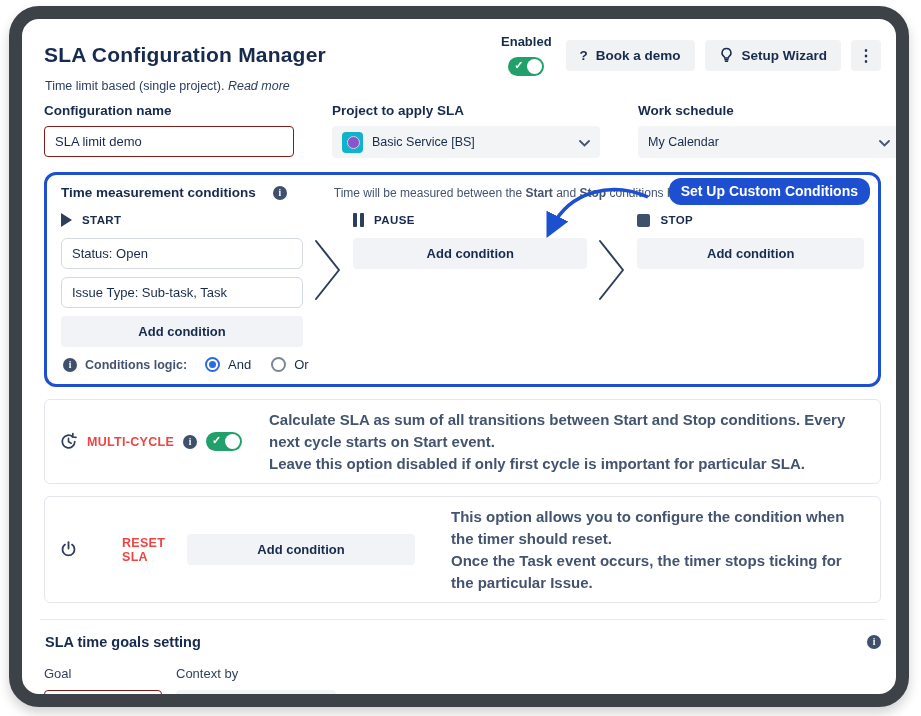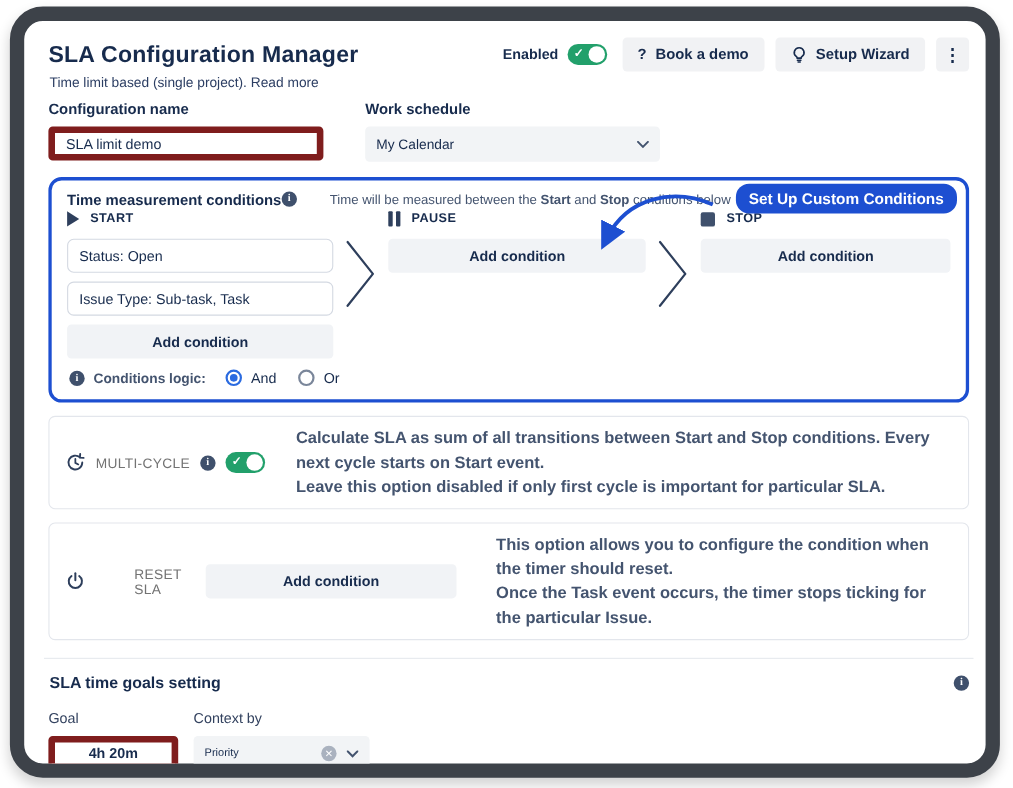--- a/index.html
+++ b/index.html
@@ -8,46 +8,46 @@
     position: absolute; left: 9px; top: 6px; width: 900px; height: 701px;
     border: 13px solid #3d4249; border-radius: 30px; background: #fff;
     box-shadow: 0 6px 12px rgba(0,0,0,.18); overflow: hidden;
   }
   .content { padding: 15px 15px 0 22px; position: relative; }
 
   
   .header-row { display: flex; align-items: center; }
   .page-title { font-size: 21px; font-weight: bold; color: #172b4d; letter-spacing: .2px; }
   .header-right { margin-left: auto; display: flex; align-items: center; gap: 10px; }
-  .enabled-wrap { display: flex; align-items: center; gap: 8px; margin-right: 4px; }
+  .enabled-wrap { display: flex; align-items: center; gap: 8px; margin-right: 4px; flex-direction: column; }
   .enabled-label { font-size: 13px; font-weight: bold; color: #172b4d; }
   .toggle { position: relative; width: 36px; height: 19px; border-radius: 10px; background: #22a06b; cursor: pointer; flex: 0 0 auto; }
   .toggle .knob { position: absolute; right: 2px; top: 2px; width: 15px; height: 15px; background: #fff; border-radius: 50%; }
   .toggle .tick { position: absolute; left: 6px; top: 2px; color: #fff; font-size: 11px; font-weight: bold; }
   .hbtn { display: flex; align-items: center; gap: 8px; background: #f1f2f4; border: none; border-radius: 4px;
           height: 31px; padding: 0 14px; font-family: inherit; font-size: 13.5px; font-weight: bold; color: #172b4d; cursor: pointer; }
   .kebab-btn { width: 30px; height: 31px; background: #f1f2f4; border-radius: 4px; display: flex; align-items: center; justify-content: center;
                font-size: 16px; font-weight: bold; color: #172b4d; cursor: pointer; }
   .subtitle-row { font-size: 12.5px; color: #2c3e63; margin: 3px 0 10px 1px; }
-  .readmore { color: #2c3e63; cursor: pointer; }
+  .readmore { color: #2c3e63; cursor: pointer; font-style: italic; }
 
   
   .form-row { display: grid; grid-template-columns: 250px 268px 262px; column-gap: 38px; margin-bottom: 14px; }
   .f-label { font-size: 13.5px; font-weight: bold; color: #172b4d; margin-bottom: 8px; }
-  .txt-input { width: 100%; height: 31px; border: 6px solid #7f1d1d; border-radius: 4px; padding: 0 10px;
+  .txt-input { width: 100%; height: 31px; border: 1px solid #7f1d1d; border-radius: 4px; padding: 0 10px;
                font-family: inherit; font-size: 13px; color: #172b4d; background: #fff; }
   .select { height: 32px; background: #f2f4f6; border-radius: 4px; display: flex; align-items: center; padding: 0 10px; cursor: pointer; }
   .select .sel-text { font-size: 12.5px; color: #172b4d; }
   .select .chev { margin-left: auto; }
   .proj-avatar { width: 21px; height: 21px; border-radius: 4px; background: #10b3c9; position: relative; margin-right: 9px; flex: 0 0 auto; }
   .proj-avatar::after { content: ""; position: absolute; left: 5px; top: 4px; width: 11px; height: 11px; border-radius: 50%; background: #8956c8; border: 1.5px solid #d9c8ef; }
 
   
   .cond-section { position: relative; border: 3px solid #1d4fd1; border-radius: 12px; padding: 10px 14px 8px 14px; }
-  .cond-head { display: flex; align-items: flex-start; gap: 0; }
+  .cond-head { display: flex; align-items: center; gap: 17px; margin-bottom: 10px; }
   .cond-title { font-size: 13.5px; font-weight: bold; color: #172b4d; }
   .cond-helper { font-size: 12px; color: #44546f; margin-left: 30px; }
   .info-dot { width: 14px; height: 14px; border-radius: 50%; background: #3f506c; color: #fff; font-size: 9.5px; font-weight: bold;
               display: inline-flex; align-items: center; justify-content: center; font-family: "Liberation Serif", serif; flex: 0 0 auto; }
   .callout { position: absolute; top: 3px; right: 8px; background: #1d4fd1; color: #fff; font-size: 14px; font-weight: bold;
              padding: 5px 12px 6px; border-radius: 12px; white-space: nowrap; }
   .callout-arrow { position: absolute; top: 12px; right: 228px; }
 
   .cols { display: flex; align-items: flex-start; }
   .col { display: flex; flex-direction: column; gap: 8px; }
@@ -68,21 +68,21 @@
   .logic-row { display: flex; align-items: center; gap: 8px; margin: 10px 0 4px 2px; }
   .logic-label { font-size: 12.5px; color: #44546f; font-weight: bold; margin-right: 10px; }
   .radio { width: 15px; height: 15px; border-radius: 50%; border: 2px solid #7a869a; background: #fff; flex: 0 0 auto; }
   .radio.sel { border-color: #2b6be0; position: relative; }
   .radio.sel::after { content: ""; position: absolute; left: 2px; top: 2px; width: 7px; height: 7px; border-radius: 50%; background: #2b6be0; }
   .radio-lab { font-size: 13px; color: #172b4d; margin-right: 12px; }
 
   
   .opt-box { border: 1px solid #e3e6ec; border-radius: 6px; margin-top: 12px; padding: 9px 14px; display: flex; align-items: center; min-height: 52px; }
   .opt-left { display: flex; align-items: center; gap: 9px; flex: 0 0 auto; }
-  .opt-name { font-size: 12.5px; font-weight: normal; color: #737373; letter-spacing: .3px; }
+  .opt-name { font-size: 12.5px; font-weight: bold; color: #ef4444; letter-spacing: .3px; }
   .opt-desc { font-size: 15px; color: #44546f; line-height: 1.45; font-weight: bold; }
   .multi .opt-left { width: 210px; }
   .reset .opt-left { width: 128px; gap: 44px; }
   .reset .add-cond { width: 228px; margin-right: 36px; flex: 0 0 auto; }
 
   .divider { border: none; border-top: 1px solid #e6e9ee; margin: 16px -4px 0; }
 
   
   .goals-title { display: flex; align-items: center; gap: 8px; margin: 14px 0 16px 1px; font-size: 14.5px; font-weight: bold; color: #172b4d; justify-content: space-between; }
   .goals-row { display: flex; gap: 14px; }
@@ -129,20 +129,30 @@
     </div>
   </div>
   <div class="subtitle-row">
     <span>Time limit based (single project). </span><span class="readmore">Read more</span>
   </div>
 
   <div class="form-row">
     <div>
       <div class="f-label">Configuration name</div>
       <input class="txt-input" value="SLA limit demo" style="">
+    </div>
+    <div>
+      <div class="f-label">Project to apply SLA</div>
+      <div class="select">
+        <span class="proj-avatar"></span>
+        <span class="sel-text">Basic Service [BS]</span>
+        <span class="chev"><svg width="11" height="7" viewBox="0 0 11 7">
+                <polyline points="1,1 5.5,5.5 10,1" fill="none" stroke="#44546f" stroke-width="1.8" stroke-linecap="round"></polyline>
+              </svg></span>
+      </div>
     </div>
     <div>
       <div class="f-label">Work schedule</div>
       <div class="select">
         <span class="sel-text">My Calendar</span>
         <span class="chev"><svg width="11" height="7" viewBox="0 0 11 7">
                 <polyline points="1,1 5.5,5.5 10,1" fill="none" stroke="#44546f" stroke-width="1.8" stroke-linecap="round"></polyline>
               </svg></span>
       </div>
     </div>

